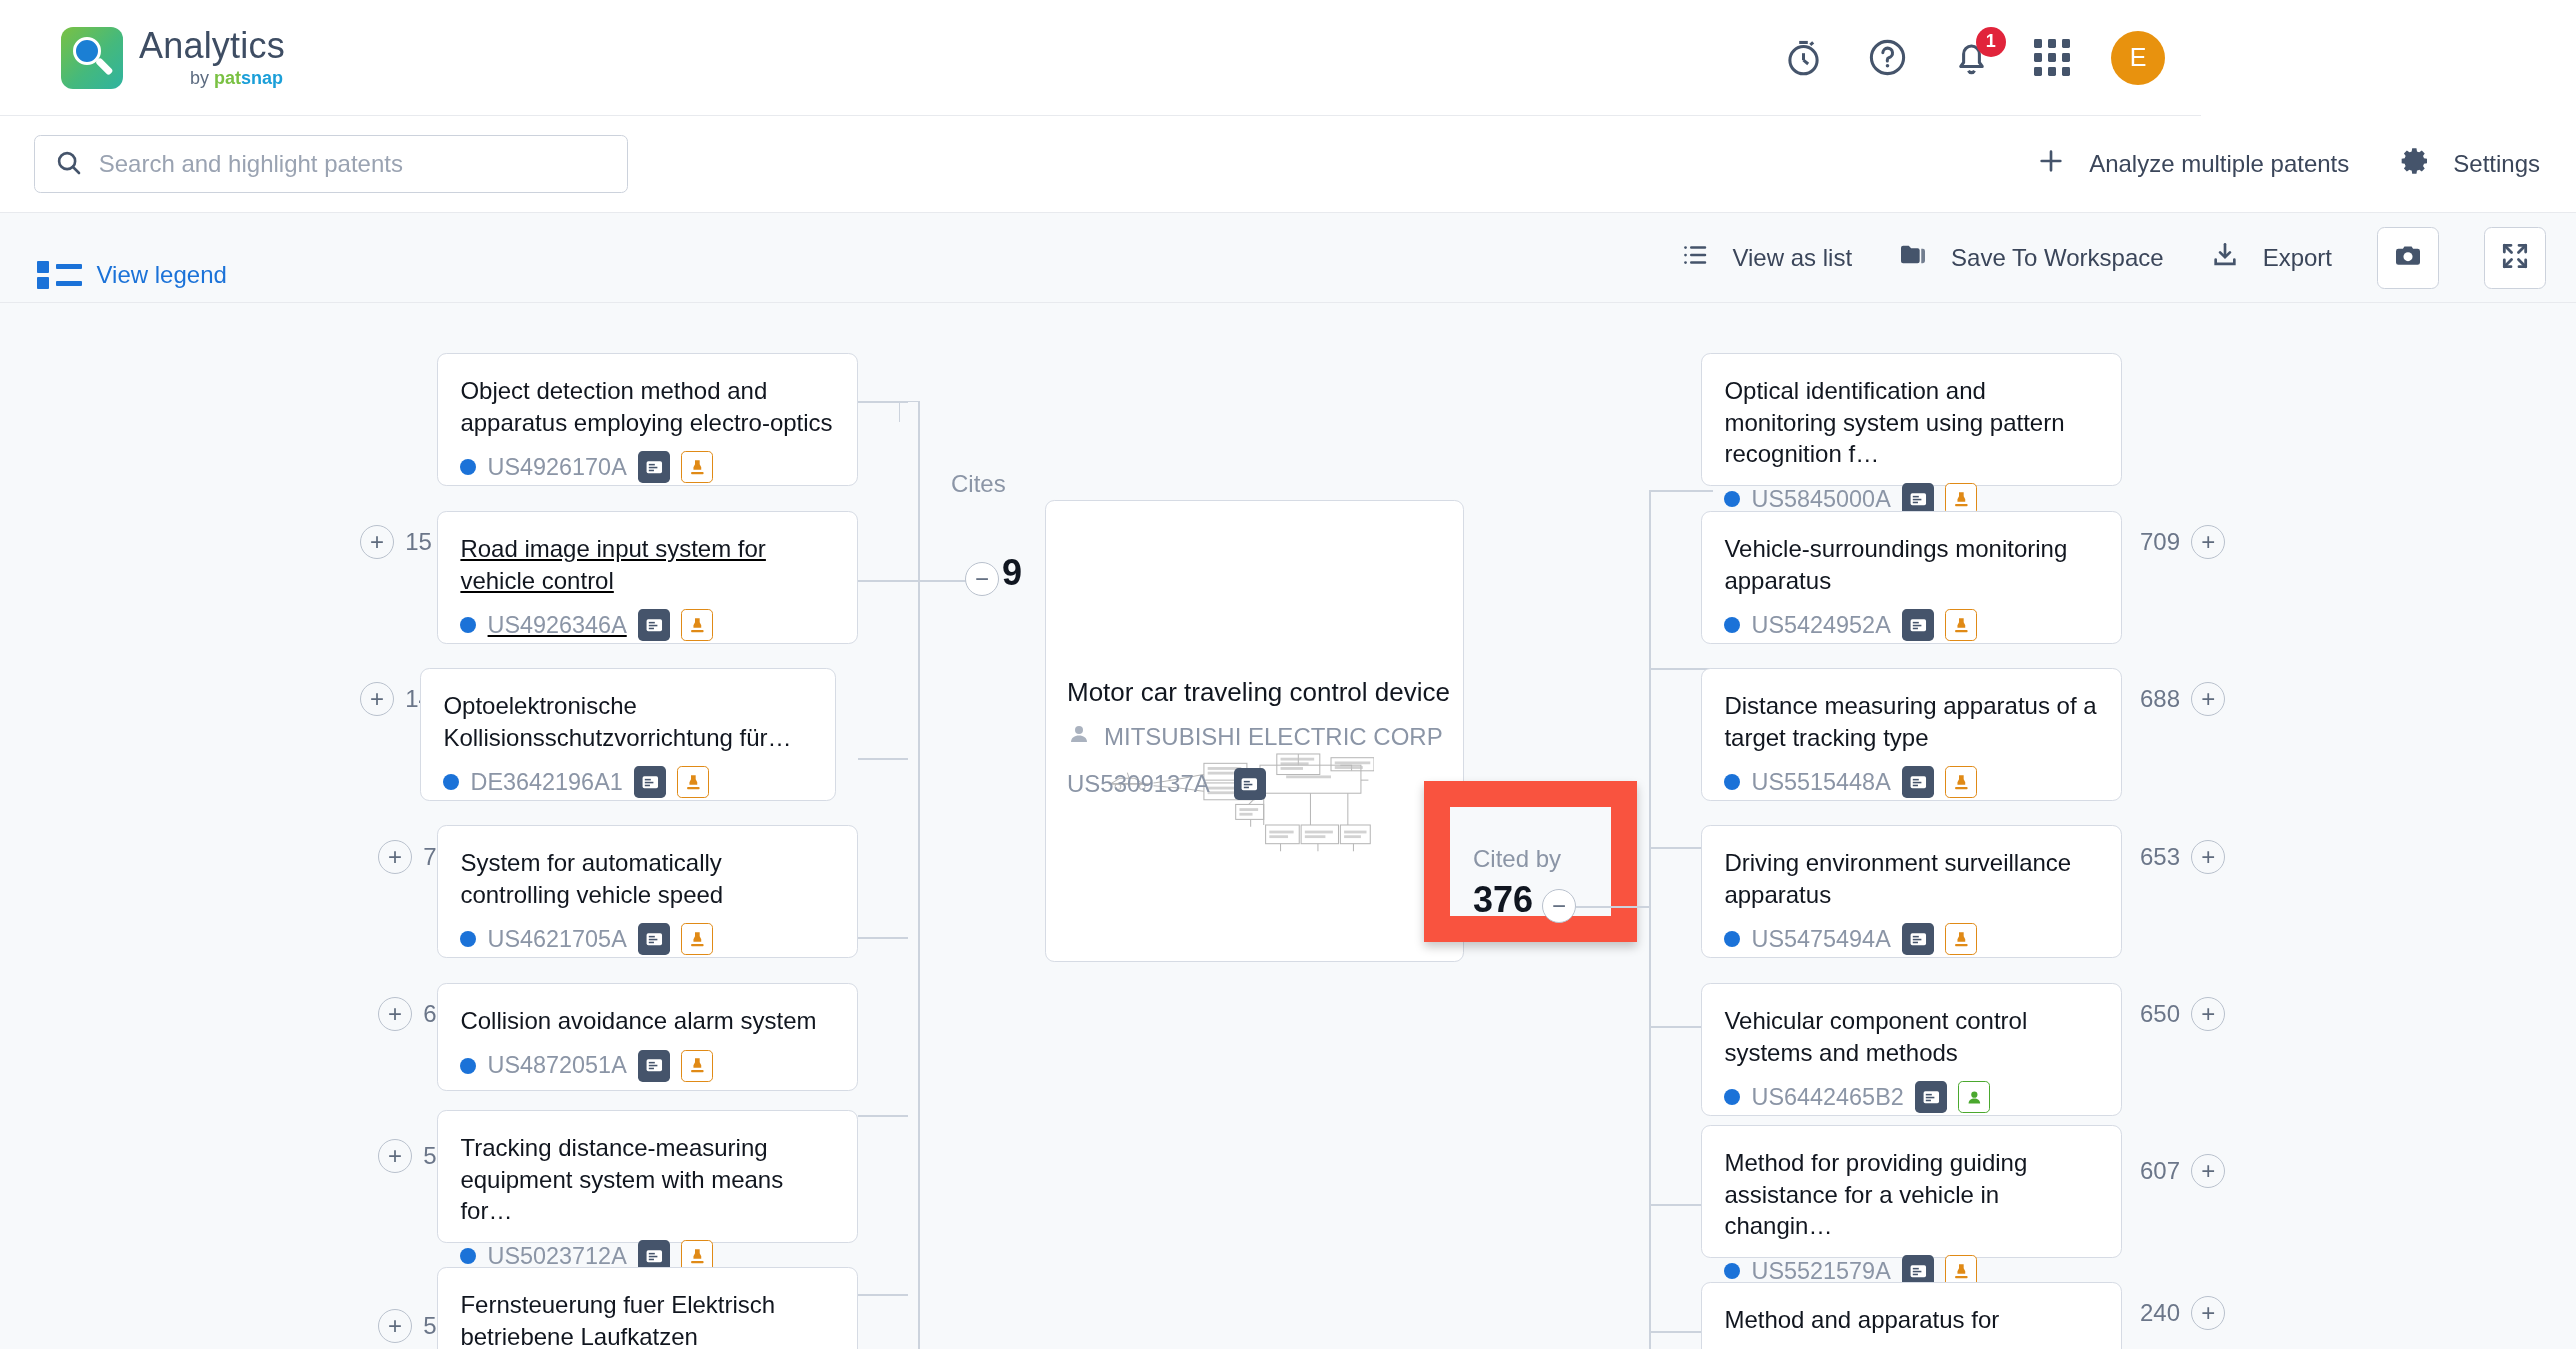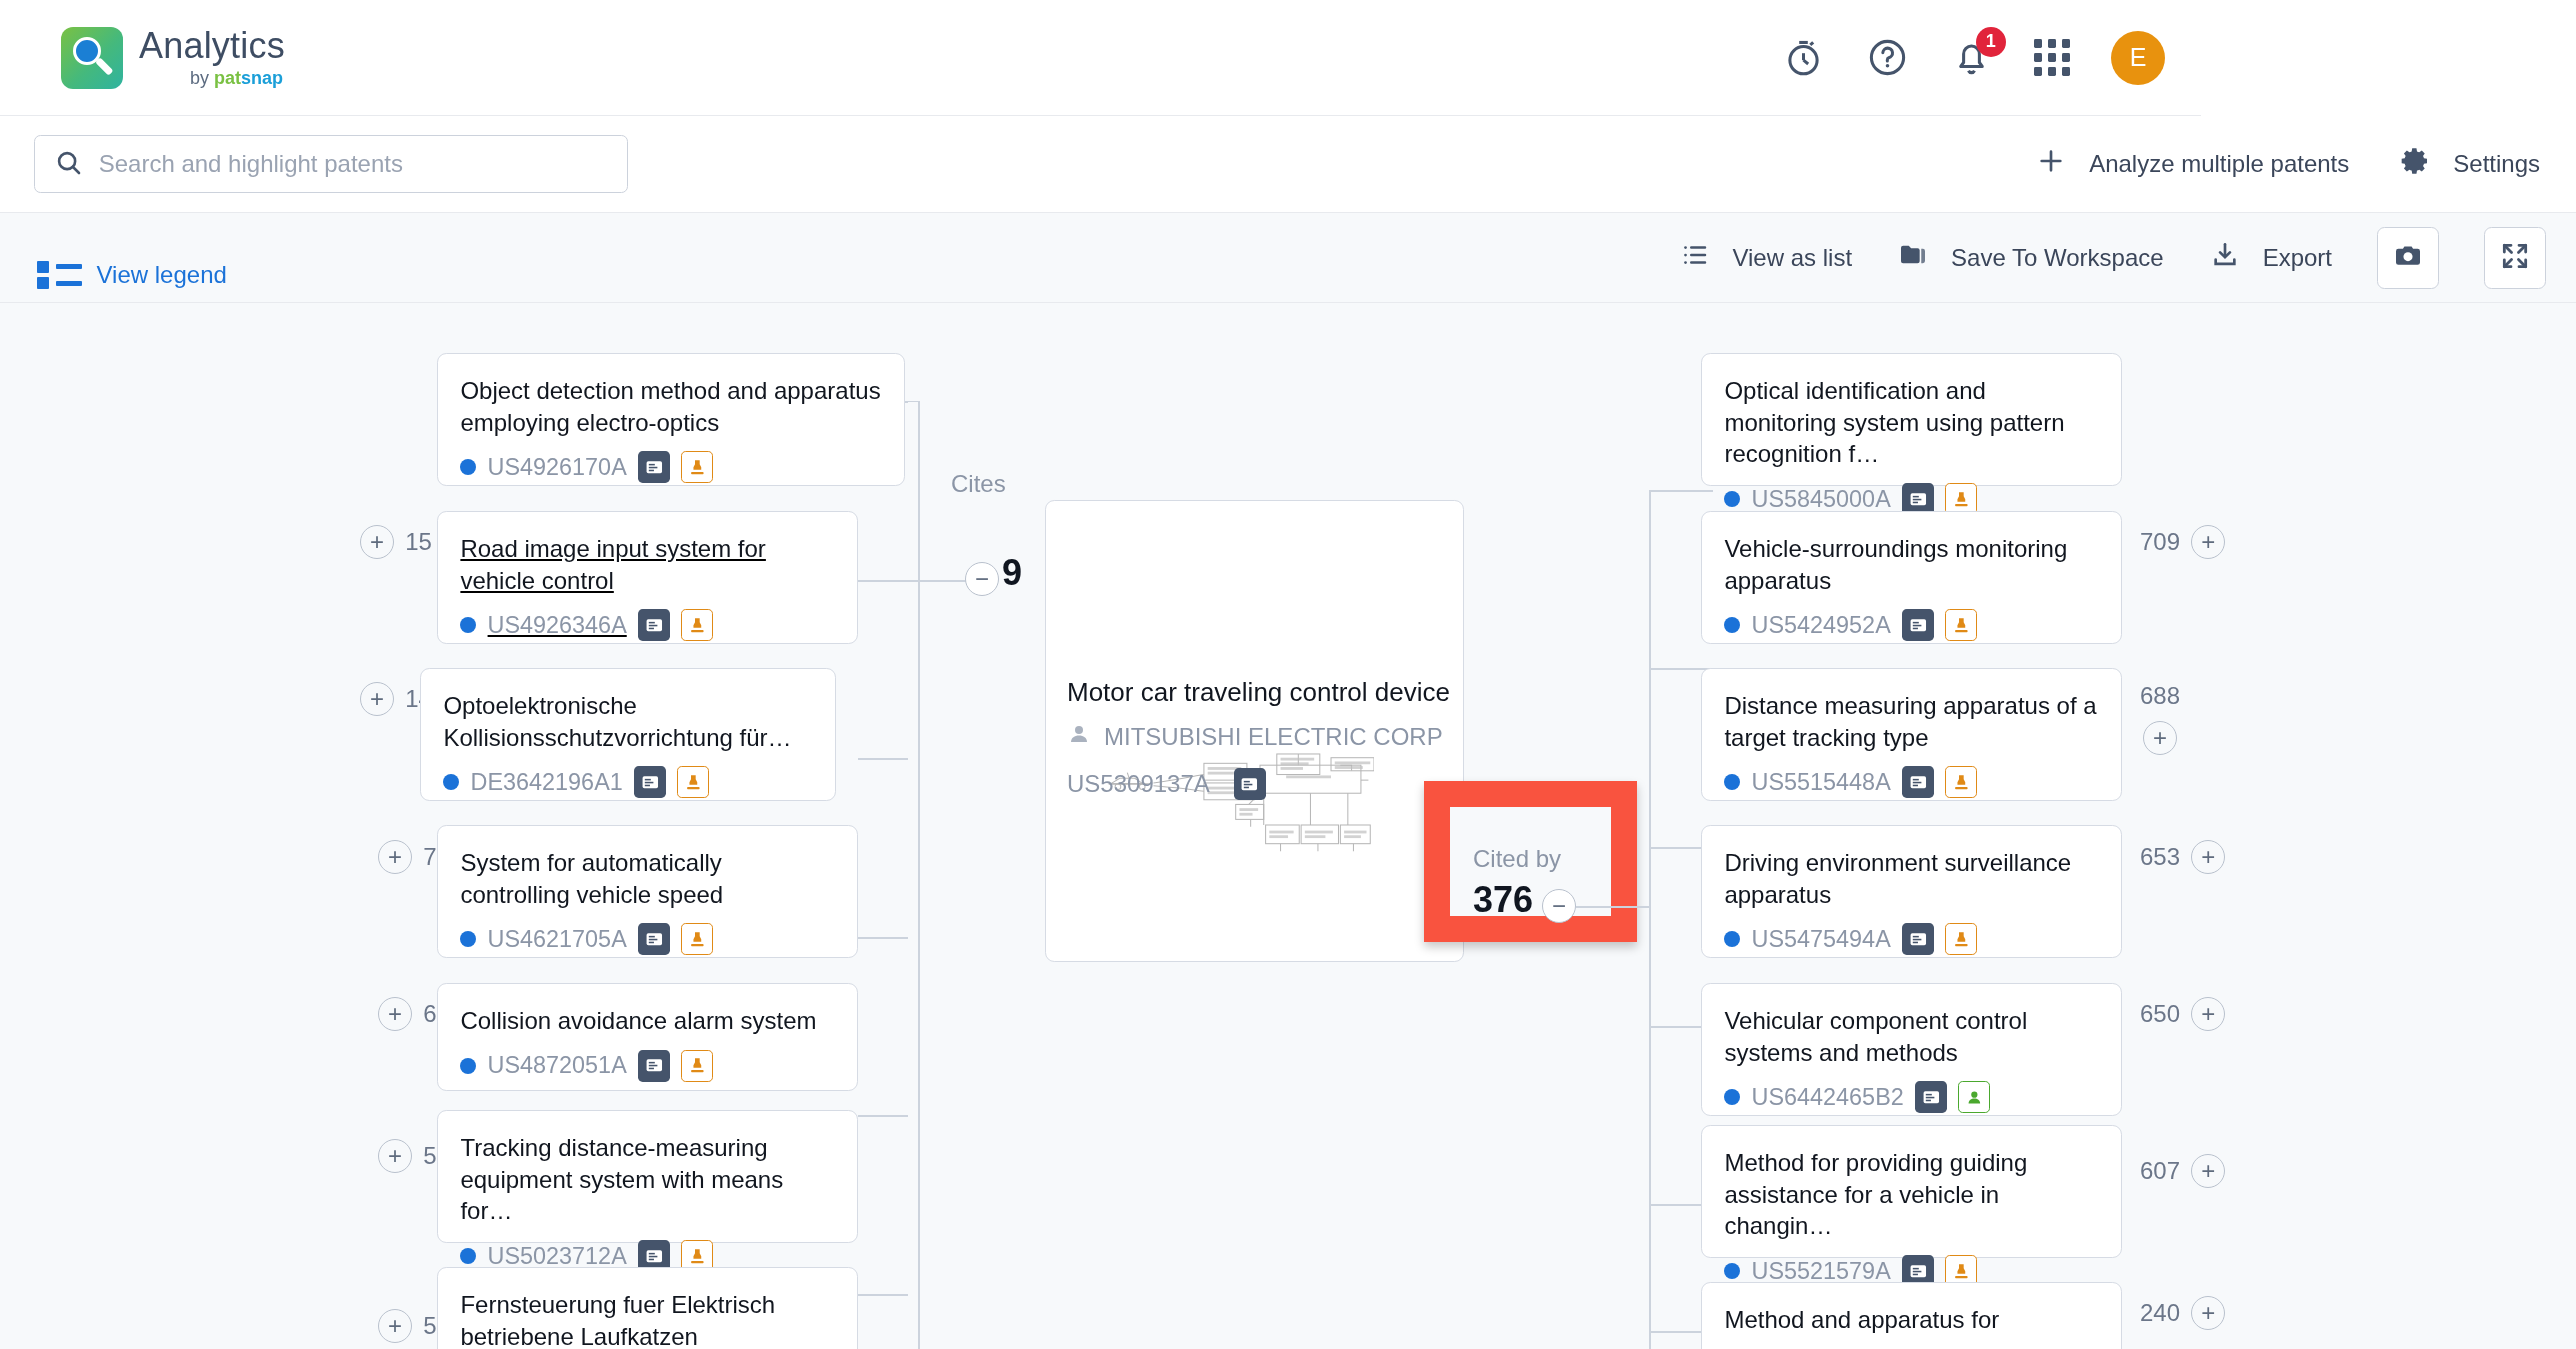--- a/index.html
+++ b/index.html
@@ -401,21 +401,21 @@
   </div>
   <div class="expander" style="left:378px; top:836px;">
     <span class="circ">+</span>
     <span>5</span>
   </div>
   <div class="expander" style="left:378px; top:1006px;">
     <span class="circ">+</span>
     <span>5</span>
   </div>
 
-  <div class="card" style="left:437px; top:50px; width:468px; height:133px;">
+  <div class="card" style="left:437px; top:50px; width:421px; height:133px;">
     <div class="card-title">Object detection method and apparatus employing electro-optics</div>
     <div class="card-meta">
       <span class="dot"></span>
       <span class="pub-no">US4926170A</span>
       <span class="badge-doc">
         <svg width="20.6" height="20.6" viewBox="0 0 24 24" fill="#fff">
             <rect x="3" y="5" width="18" height="14" rx="2"></rect>
             <rect x="5.6" y="8" width="7" height="1.8" fill="#45546b"></rect>
             <rect x="5.6" y="11.4" width="10" height="1.8" fill="#45546b"></rect>
             <rect x="5.6" y="14.8" width="6" height="1.8" fill="#45546b"></rect>
@@ -772,21 +772,21 @@
   </div>
 
   <div class="card" style="left:1701px; top:979px; width:421px; height:133px;">
     <div class="card-title">Method and apparatus for</div>
   </div>
 
   <div class="expander" style="left:2140px; top:222px;">
     <span>709</span>
     <span class="circ">+</span>
   </div>
-  <div class="expander" style="left:2140px; top:379px;flex-direction:column;">
+  <div class="expander" style="left:2140px; top:379px;">
     <span>688</span>
     <span class="circ">+</span>
   </div>
   <div class="expander" style="left:2140px; top:537px;">
     <span>653</span>
     <span class="circ">+</span>
   </div>
   <div class="expander" style="left:2140px; top:694px;">
     <span>650</span>
     <span class="circ">+</span>

